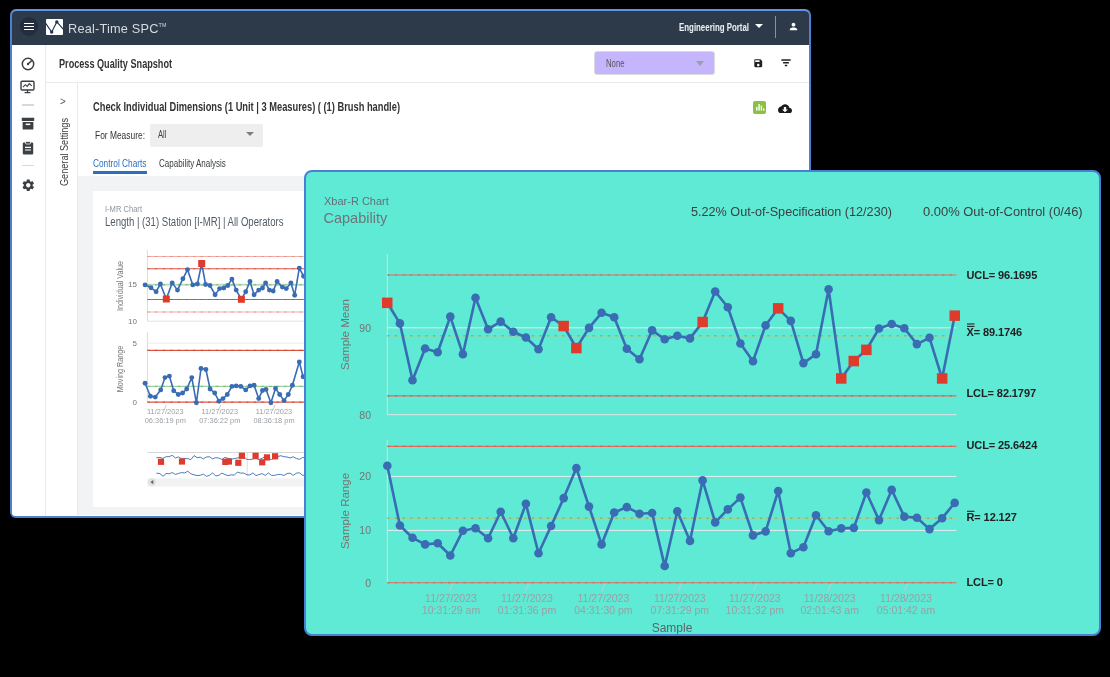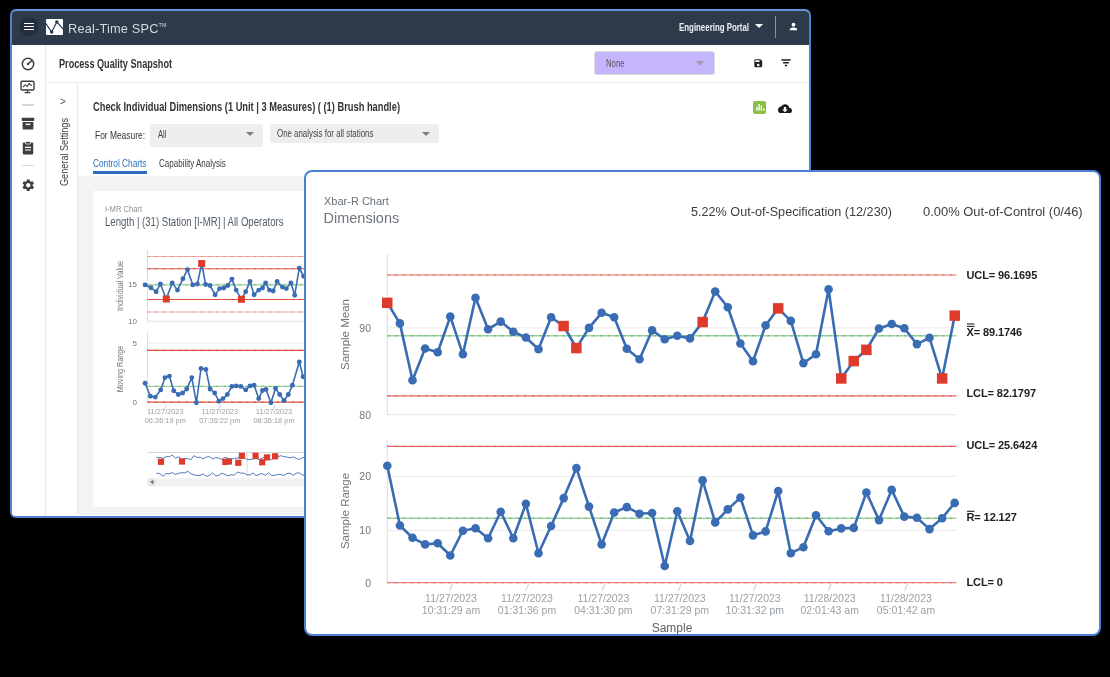--- a/index.html
+++ b/index.html
@@ -1,19 +1,19 @@
 <!DOCTYPE html>
 <html><head><meta charset="utf-8"><style>
 *{margin:0;padding:0;box-sizing:border-box}
 body{background:#000;font-family:"Liberation Sans",sans-serif;-webkit-font-smoothing:antialiased}
 #stage{position:relative;width:1110px;height:677px;background:#000;overflow:hidden}
 .abs{position:absolute}
 .nx{transform-origin:left top;white-space:nowrap}
 #mainwin{position:absolute;left:10px;top:9px;width:801px;height:508.5px;border:2px solid #4f80d0;border-top-color:#6292e0;border-radius:6px;background:#fff;overflow:hidden}
-#popup{position:absolute;left:304px;top:170px;width:797px;height:466px;border:2px solid #4a7fd6;border-radius:8px;background:#ffffff;overflow:hidden}
+#popup{position:absolute;left:304px;top:170px;width:797px;height:466px;border:2px solid #4a7fd6;border-radius:8px;background:#5eead4;overflow:hidden}
 svg{display:block}
 </style></head>
 <body>
 <div id="stage">
 <div id="mainwin">
   <div class="abs" style="left:0;top:0;width:797px;height:33.5px;background:#2d3a49">
     <div class="abs" style="left:7.6px;top:6px;width:18.6px;height:18.6px;border-radius:50%;background:#232d3d">
       <div class="abs" style="left:4.3px;top:5.6px;width:10px;height:1.6px;background:#fff"></div>
       <div class="abs" style="left:4.3px;top:8.6px;width:10px;height:1.6px;background:#fff"></div>
       <div class="abs" style="left:4.3px;top:11.6px;width:10px;height:1.6px;background:#fff"></div>
@@ -103,24 +103,20 @@
         </svg>
       </div>
   <div class="abs" style="left:765.8px;top:91.5px">
         <svg width="14" height="10.5" viewBox="0 0 24 18">
           <path d="M19.35 8.04C18.67 4.59 15.64 2 12 2 9.11 2 6.6 3.64 5.35 6.04 2.34 6.36 0 8.91 0 12c0 3.31 2.69 6 6 6h13c2.76 0 5-2.24 5-5 0-2.64-2.05-4.78-4.65-4.96zM17 11l-5 5-5-5h3V7h4v4h3z" fill="#1b1b1b"></path>
         </svg>
       </div>
   <div class="abs nx" id="t-fm" style="transform:scaleX(0.731);left:83px;top:118px;font-size:11.5px;color:#333">For Measure:</div>
   <div class="abs" style="left:138.2px;top:112.6px;width:113.3px;height:23px;background:#eeeeef;border-radius:2px">
      <div class="abs nx" id="t-all" style="transform:scaleX(0.728);left:8px;top:4px;font-size:10.5px;color:#444">All</div>
-     <div class="abs" style="right:9px;top:8px;width:0;height:0;border-left:4px solid transparent;border-right:4px solid transparent;border-top:4.5px solid #787f86"></div>
-  </div>
-  <div class="abs" style="left:258.2px;top:112.6px;width:169px;height:19.7px;background:#eeeeef;border-radius:2px">
-     <div class="abs nx" id="t-one" style="transform:scaleX(0.788);left:7px;top:4.5px;font-size:10px;color:#444">One analysis for all stations</div>
      <div class="abs" style="right:9px;top:8px;width:0;height:0;border-left:4px solid transparent;border-right:4px solid transparent;border-top:4.5px solid #787f86"></div>
   </div>
   <div class="abs nx" id="t-cc" style="transform:scaleX(0.754);left:81px;top:146px;font-size:11px;color:#2c6fbe">Control Charts</div>
   <div class="abs" style="left:81px;top:160.2px;width:53.5px;height:2.5px;background:#2c6fbe"></div>
   <div class="abs nx" id="t-ca" style="transform:scaleX(0.728);left:146.6px;top:146px;font-size:11px;color:#3c4043">Capability Analysis</div>
   <div class="abs" style="left:66px;top:165px;width:731px;height:339px;background:#f2f3f4"></div>
   <div class="abs" style="left:81px;top:180px;width:700px;height:316px;background:#fff">
      <div class="abs nx" id="t-imr" style="transform:scaleX(0.89);left:12px;top:13px;font-size:8.5px;color:#8f959d">I-MR Chart</div>
      <div class="abs nx" id="t-len" style="transform:scaleX(0.766);left:12px;top:24px;font-size:12.5px;color:#505b66">Length | (31) Station [I-MR] | All Operators</div>
      <svg width="700" height="316" viewBox="0 0 700 316" style="position:absolute;left:0;top:0">
@@ -251,21 +247,21 @@
           <rect x="166.1" y="268.2" width="6.2" height="6.2" fill="#df3b2c"></rect>
           <rect x="170.9" y="263.29999999999995" width="6.2" height="6.2" fill="#df3b2c"></rect>
           <rect x="179.0" y="262.2" width="6.2" height="6.2" fill="#df3b2c"></rect>
           <circle cx="58.9" cy="291.1" r="4.2" fill="#e3e3e3"></circle>
           <path d="M60.3 288.9 L57.4 291.1 L60.3 293.3 Z" fill="#5f6368"></path>
         </svg>
   </div>
 </div>
 <div id="popup">
   <div class="abs" style="left:18px;top:22.5px;font-size:11px;color:#657078">Xbar-R Chart</div>
-  <div class="abs" style="left:17.5px;top:37.5px;font-size:14.5px;color:#6f757c">Dimensions</div>
+  <div class="abs" style="left:17.5px;top:37.5px;font-size:14.5px;color:#6f757c">Capability</div>
   <div class="abs nx" id="t-oos" style="transform:scaleX(1.011);left:384.8px;top:32.5px;font-size:12.5px;color:#3c4043">5.22% Out-of-Specification (12/230)</div>
   <div class="abs nx" id="t-ooc" style="transform:scaleX(1.035);left:616.8px;top:32.5px;font-size:12.5px;color:#3c4043">0.00% Out-of-Control (0/46)</div>
   <svg width="793" height="493" viewBox="0 0 793 493" style="position:absolute;left:0;top:0">
         <line x1="81.3" y1="82" x2="81.3" y2="242.7" stroke="#dadce0" stroke-width="1"></line>
         <line x1="81.3" y1="155.8" x2="650.5" y2="155.8" stroke="#ebebeb" stroke-width="1"></line>
         <line x1="81.3" y1="242.7" x2="650.5" y2="242.7" stroke="#e3e3e3" stroke-width="1"></line>
         <line x1="81.3" y1="103" x2="650.5" y2="103" stroke="#e8695e" stroke-width="1.15"></line>
         <line x1="81.3" y1="103" x2="650.5" y2="103" stroke="#d84b3c" stroke-width="1.15" stroke-opacity="0.6" stroke-dasharray="2.4 5.2"></line>
         <line x1="81.3" y1="163.8" x2="650.5" y2="163.8" stroke="#9ed3a0" stroke-width="1.5"></line>
         <line x1="81.3" y1="163.8" x2="650.5" y2="163.8" stroke="#5cb360" stroke-width="1.5" stroke-opacity="0.6" stroke-dasharray="2.4 5.2"></line>

